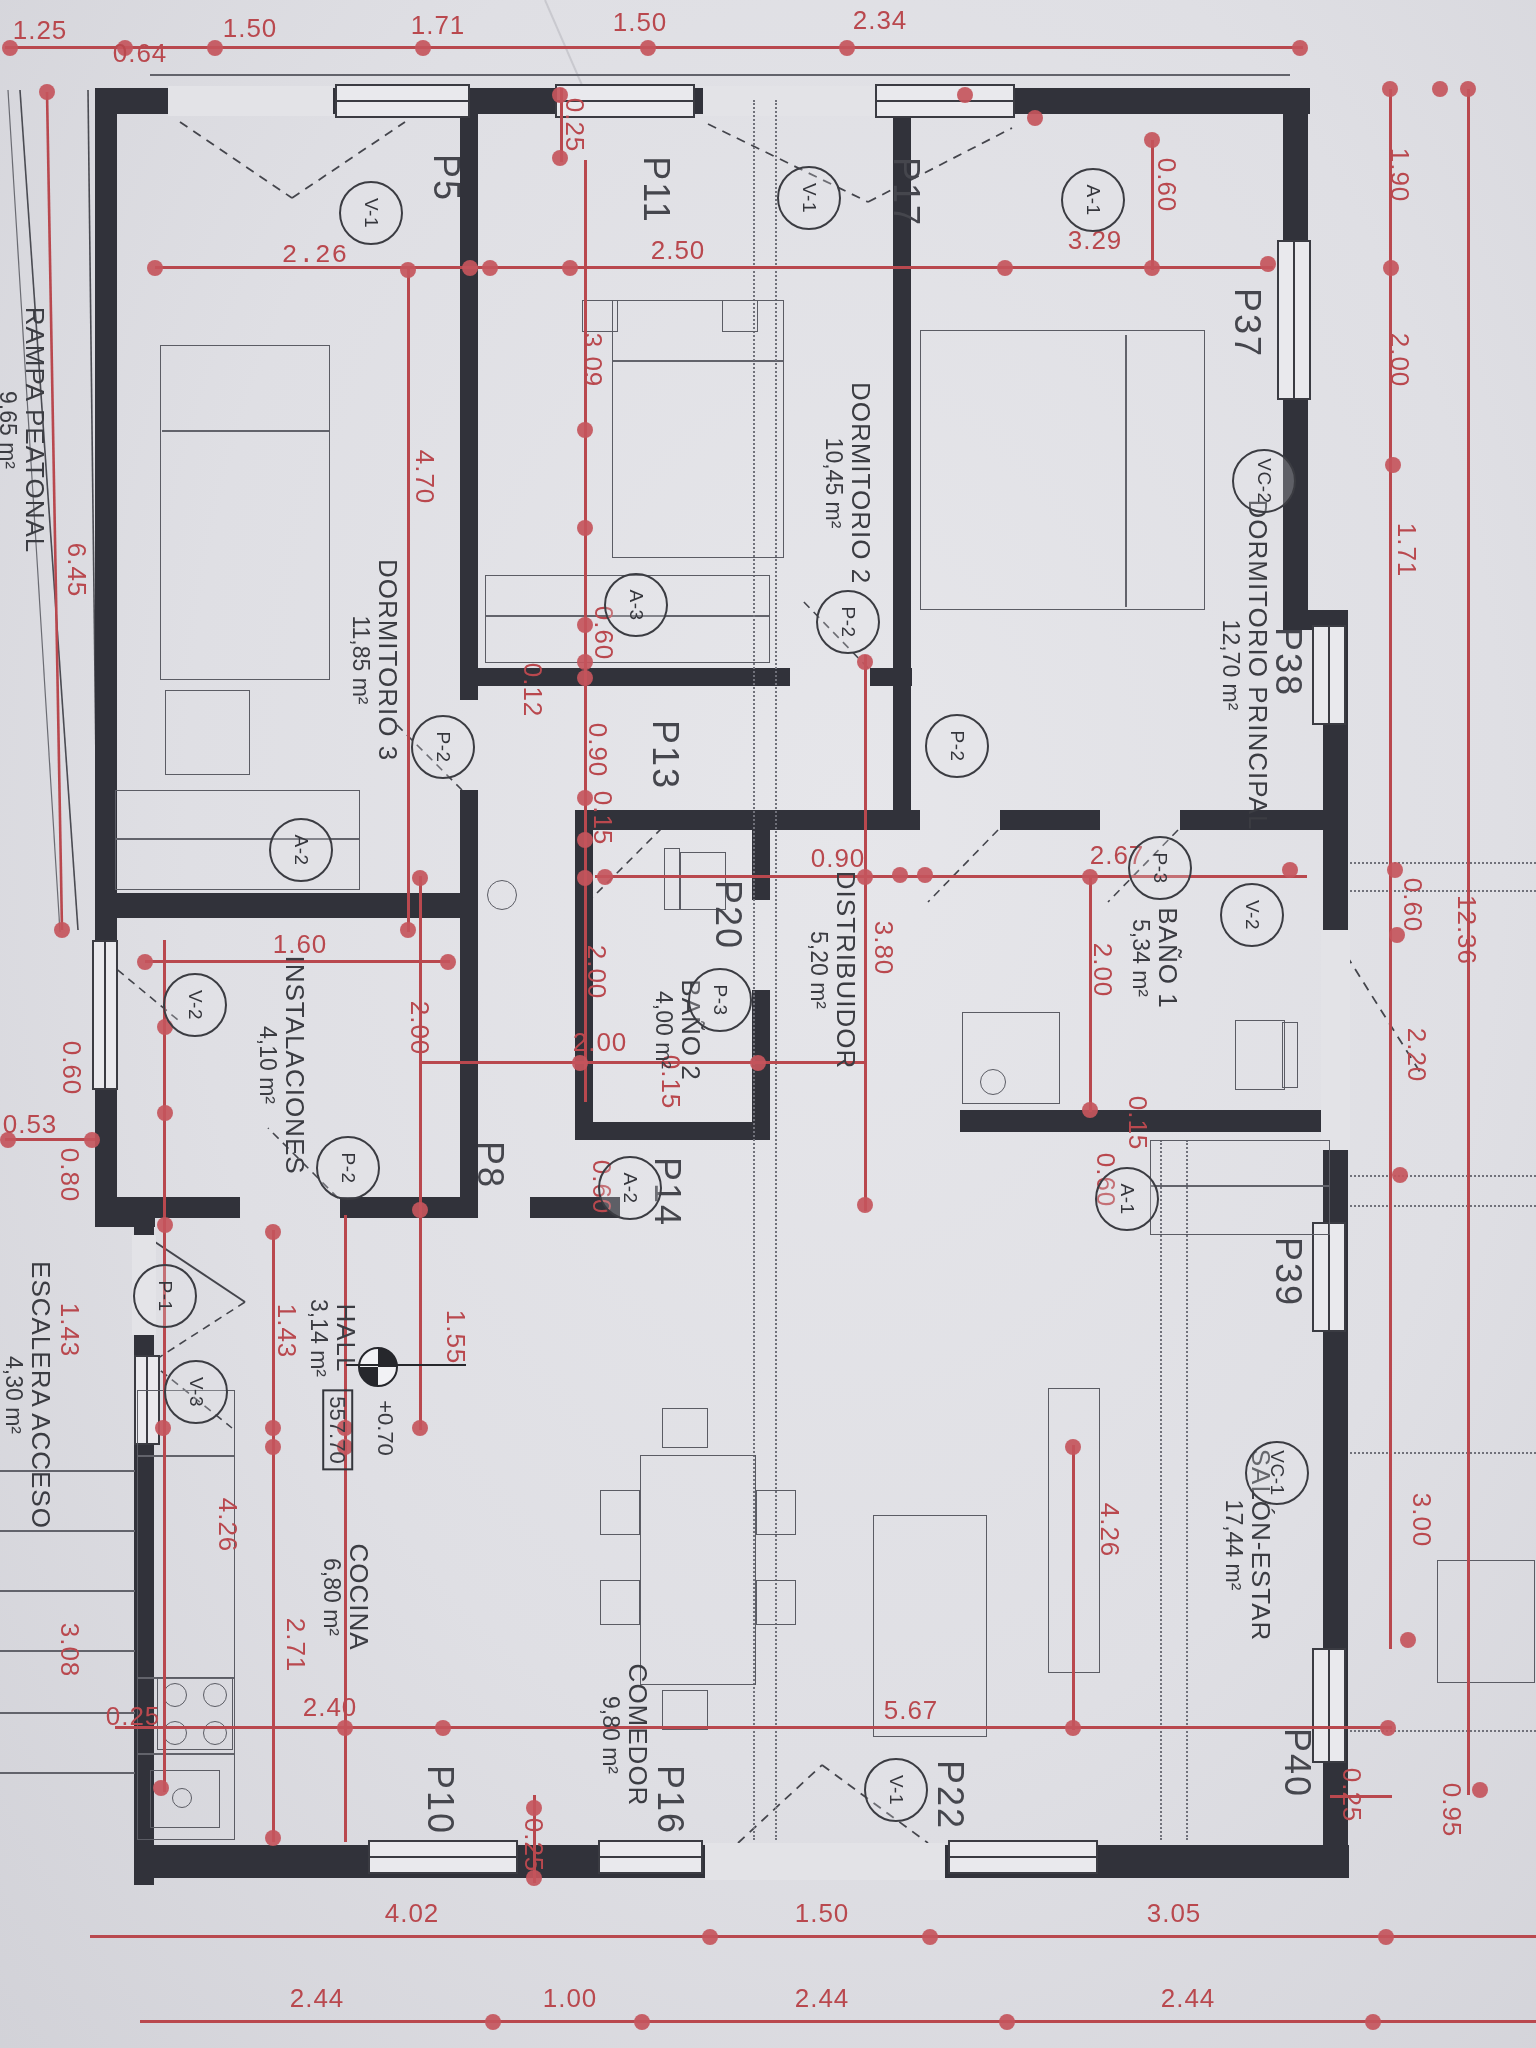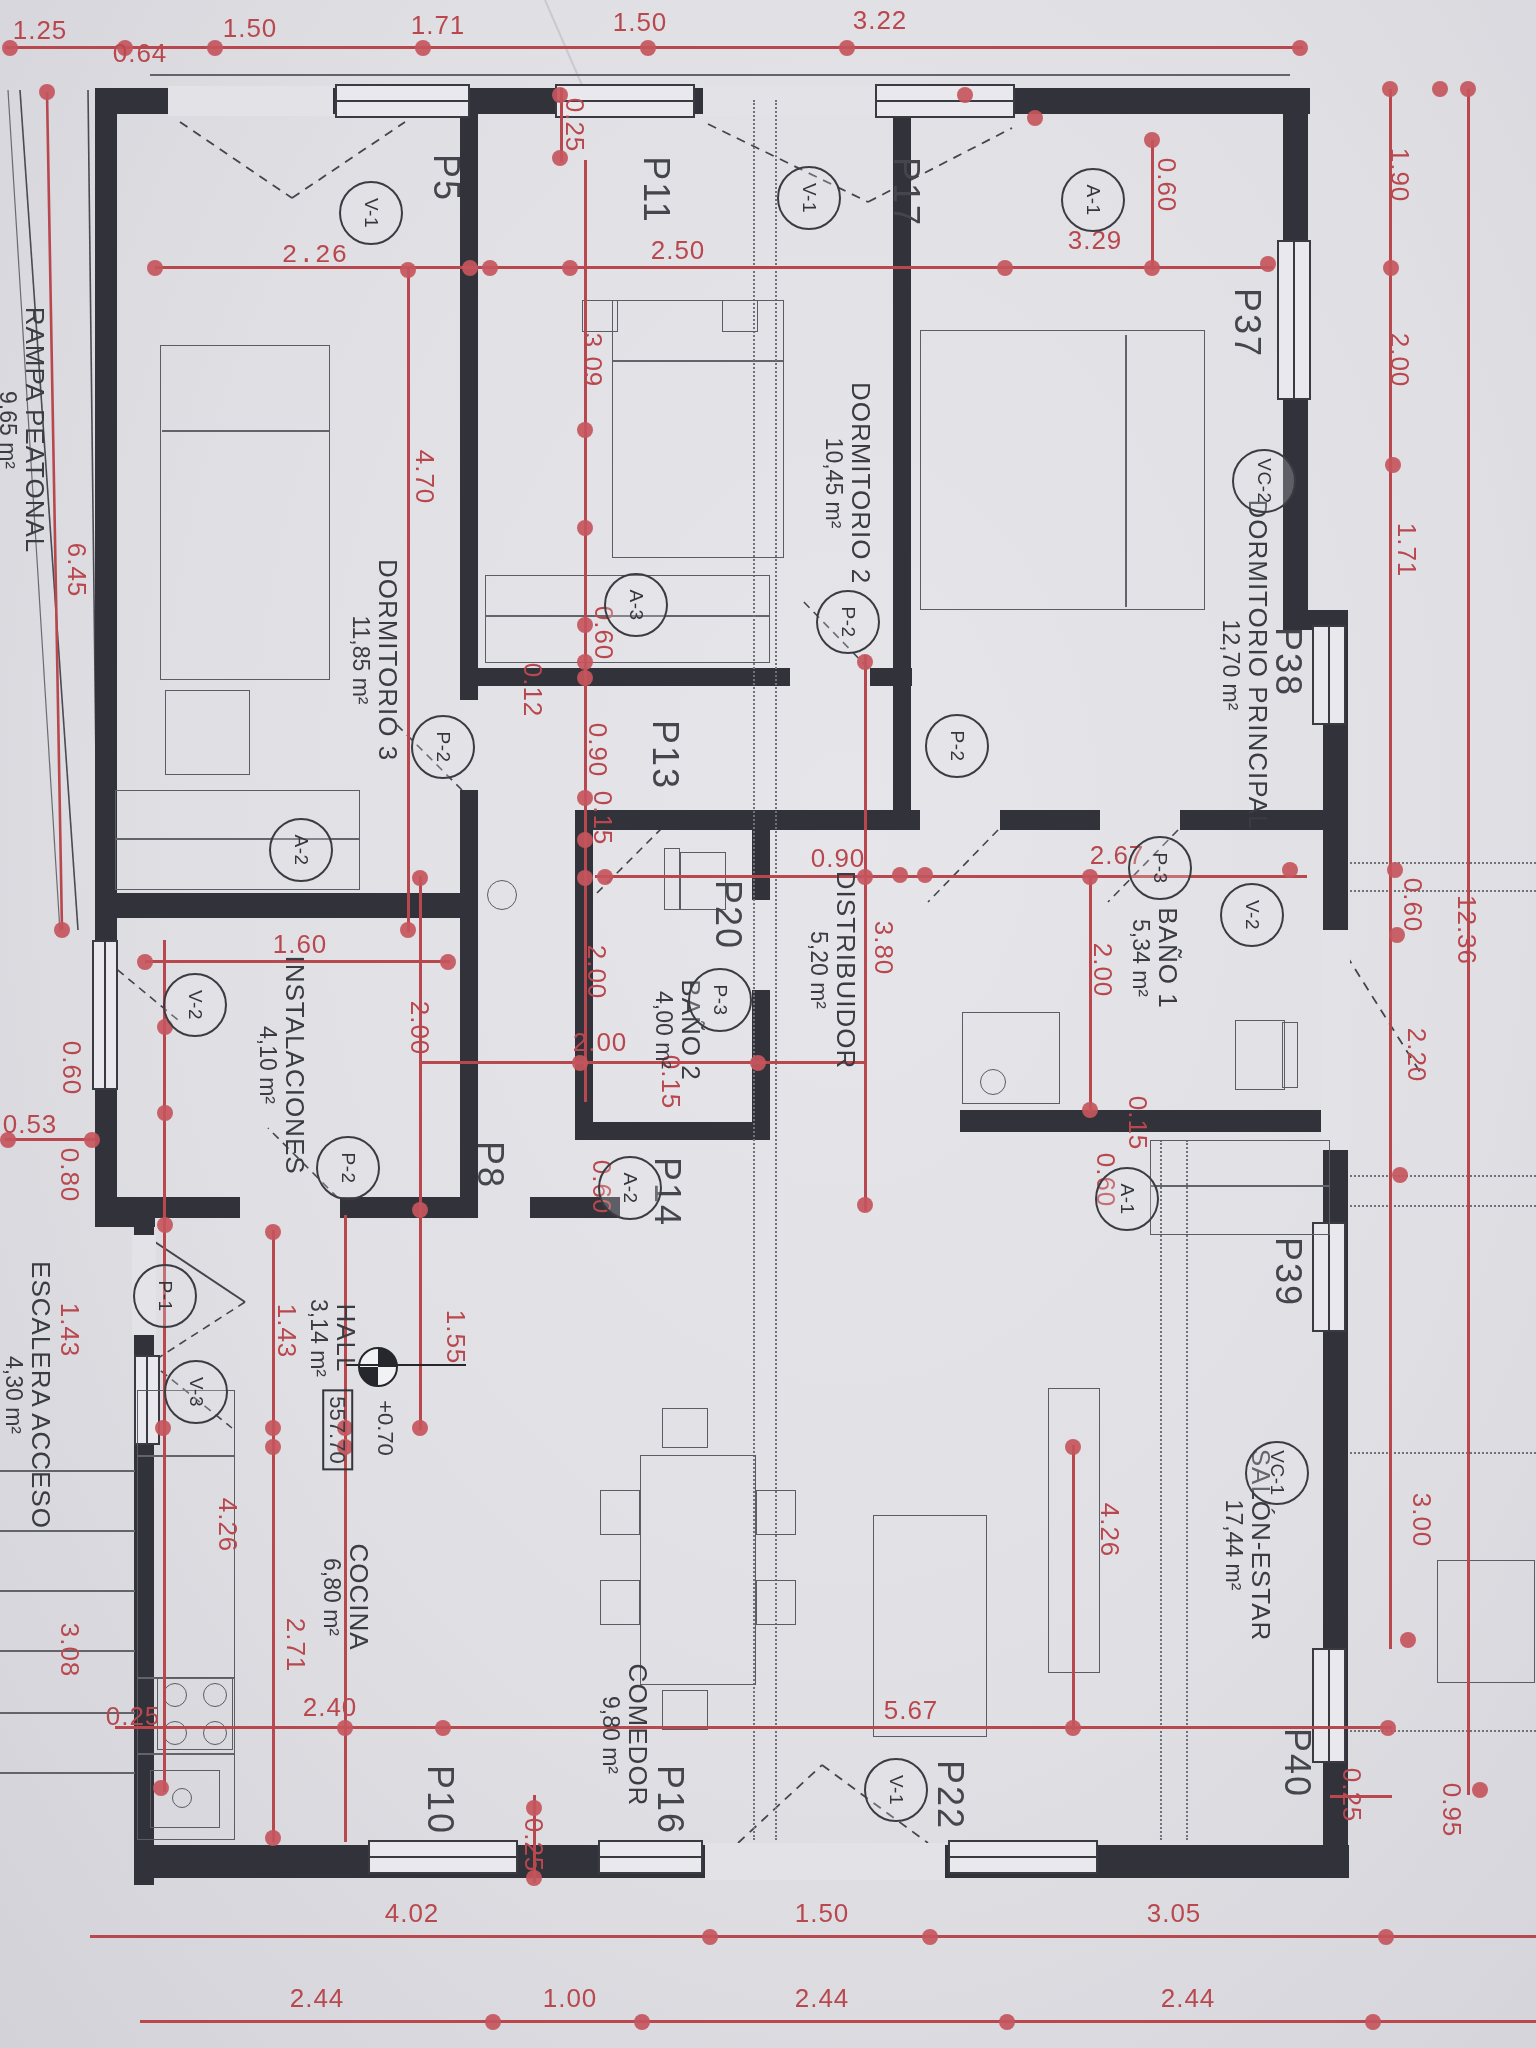--- a/index.html
+++ b/index.html
@@ -292,21 +292,21 @@
       <div class="dot" style="left: 534px; top: 1878px;"></div>
       <div class="dot" style="left: 8px; top: 1140px;"></div>
       <div class="dot" style="left: 92px; top: 1140px;"></div>
       <div class="dot" style="left: 965px; top: 95px;"></div>
       <div class="dot" style="left: 1035px; top: 118px;"></div>
       <div class="lbl red" style="left: 40px; top: 30px;">1.25</div>
       <div class="lbl red" style="left: 140px; top: 30px; margin-top: 23px;">0.64</div>
       <div class="lbl red" style="left: 250px; top: 28px;">1.50</div>
       <div class="lbl red" style="left: 438px; top: 25px;">1.71</div>
       <div class="lbl red" style="left: 640px; top: 22px;">1.50</div>
-      <div class="lbl red" style="left: 880px; top: 20px;">3.22</div>
+      <div class="lbl red" style="left: 880px; top: 20px;">2.34</div>
       <div class="lbl red" style="left: 315px; top: 255px; font-family: Liberation Mono, monospace;">2.26</div>
       <div class="lbl red" style="left: 678px; top: 250px;">2.50</div>
       <div class="lbl red" style="left: 1095px; top: 240px;">3.29</div>
       <div class="lbl red" style="left: 300px; top: 944px;">1.60</div>
       <div class="lbl red" style="left: 838px; top: 858px;">0.90</div>
       <div class="lbl red" style="left: 1117px; top: 855px;">2.67</div>
       <div class="lbl red" style="left: 600px; top: 1042px;">2.00</div>
       <div class="lbl red" style="left: 30px; top: 1124px;">0.53</div>
       <div class="lbl red" style="left: 330px; top: 1707px;">2.40</div>
       <div class="lbl red" style="left: 911px; top: 1710px;">5.67</div>

